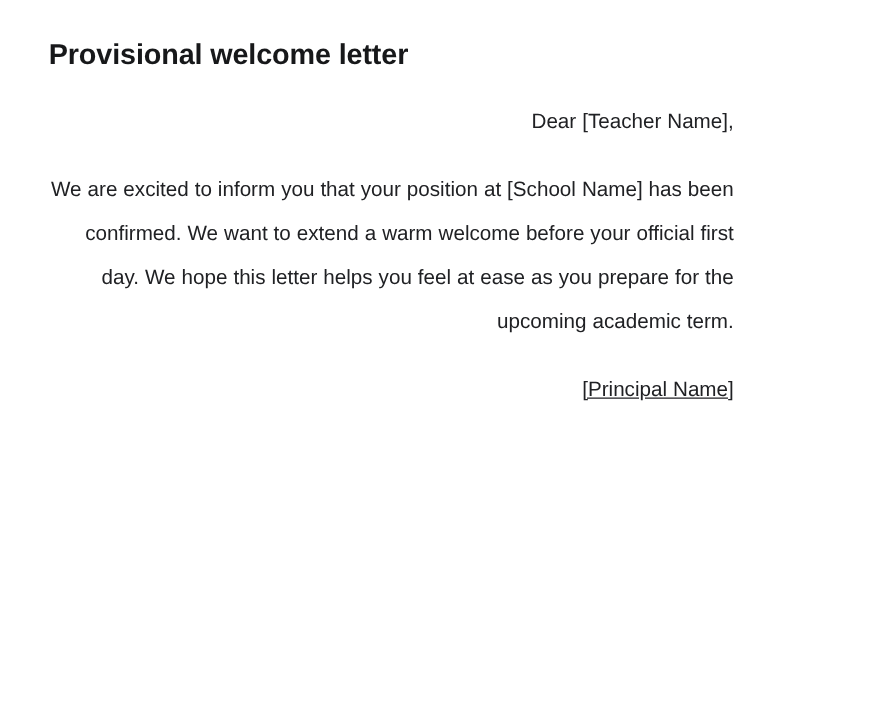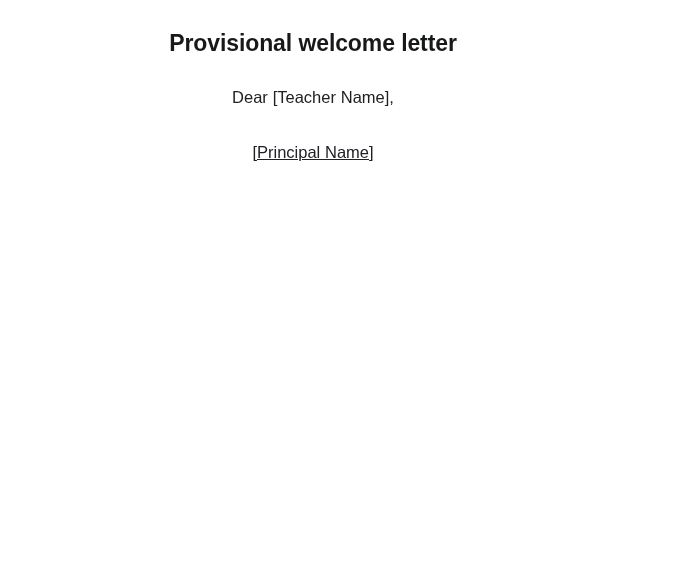--- a/index.html
+++ b/index.html
@@ -21,43 +21,43 @@
     padding: 28px 0 0 39px;
   }
   .doc-title {
     font-size: 23px;
     font-weight: bold;
     line-height: 30px;
     color: #17181a;
     letter-spacing: -0.1px;
     margin: 0 0 22px 0;
     max-width: 548px;
-    text-align: center;
   }
   .doc-paragraph {
     font-size: 16.5px;
     line-height: 35px;
     color: #202124;
     margin: 0 0 20px 0;
     max-width: 548px;
-    text-align: center;
+    text-align: right;
     word-spacing: 0.2px;
   }
   .doc-paragraph:last-child {
     margin-bottom: 0;
     text-decoration: underline;
   }
 </style>
 </head>
 <body>
 
 <div class="document">
 
   <h1 class="doc-title">Provisional welcome letter</h1>
 
   <p class="doc-paragraph">Dear [Teacher Name],</p>
 
+  <p class="doc-paragraph">We are excited to inform you that your position at [School Name] has been confirmed. We want to extend a warm welcome before your official first day. We hope this letter helps you feel at ease as you prepare for the upcoming academic term.</p>
 
 
 
   <p class="doc-paragraph">[Principal Name]</p>
 
 </div>
 
 </body></html>

